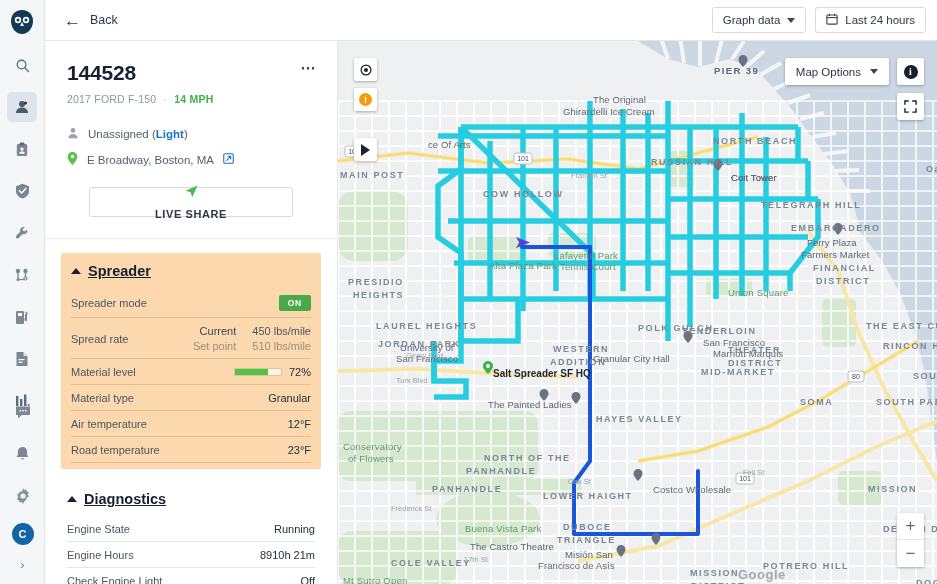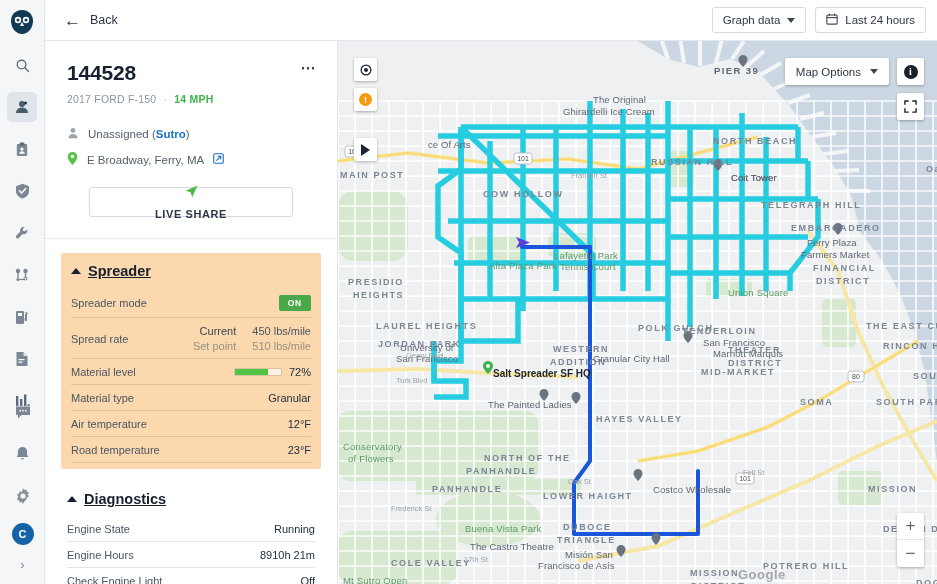--- a/index.html
+++ b/index.html
@@ -305,31 +305,31 @@
           <span class="mph">14 MPH</span>
         </div>
 
         <div class="meta-row first">
           <span>
             <svg width="12" height="12" viewBox="0 0 14 14" fill="#9aa4b0">
               <circle cx="7" cy="4" r="2.8"></circle>
                 <path d="M1.6 13c0-2.9 2.4-4.8 5.4-4.8s5.4 1.9 5.4 4.8z"></path>
             </svg>
           </span>
-          <span><span>Unassigned (</span><a class="assign-link">Sutro</a><span>)</span></span>
+          <span><span>Unassigned (</span><a class="assign-link">Light</a><span>)</span></span>
         </div>
 
         <div class="meta-row">
           <span>
             <svg width="11" height="13" viewBox="0 0 12 15" fill="#5ac14b">
               <path d="M6 0C2.9 0 .5 2.4.5 5.4.5 9.5 6 15 6 15s5.5-5.5 5.5-9.6C11.5 2.4 9.1 0 6 0z"></path>
               <circle cx="6" cy="5.3" r="2" fill="#fff"></circle>
             </svg>
           </span>
-          <span>E Broadway, Ferry, MA</span>
+          <span>E Broadway, Boston, MA</span>
           <span class="ext-link">
             <svg width="11" height="11" viewBox="0 0 12 12" fill="none" stroke="#1a73c7" stroke-width="1.2">
               <rect x="0.8" y="0.8" width="10.4" height="10.4" rx="1.4"></rect>
               <path d="M4 8 L8.2 3.8 M5.4 3.6h3v3" stroke-linecap="round"></path>
             </svg>
           </span>
         </div>
 
         <div class="live-share">
           <span>

